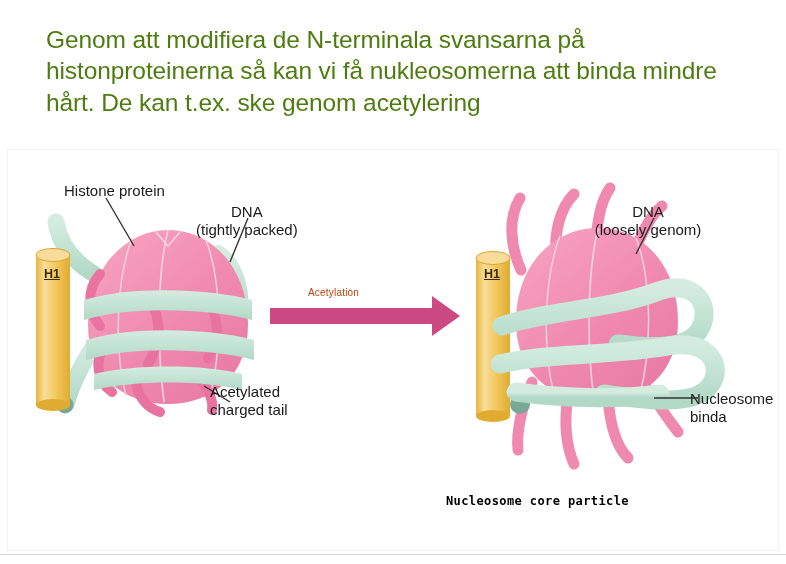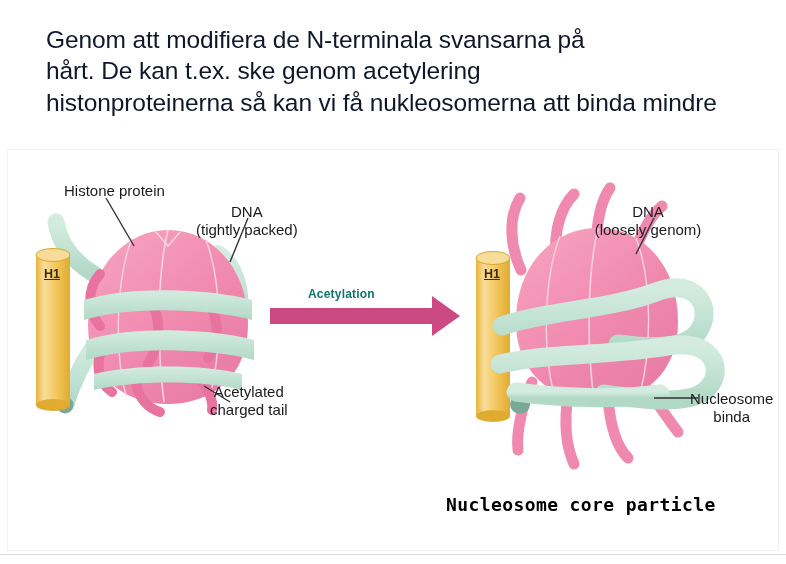--- a/index.html
+++ b/index.html
@@ -24,21 +24,21 @@
   }
 
   
   #title-block {
     position: absolute;
     left: 46px;
     top: 24px;
     width: 716px;
     font-size: 24.5px;
     line-height: 1.28;
-    color: #0f172a;
+    color: #4d7c0f;
     font-family: "Liberation Sans", sans-serif;
     letter-spacing: -0.1px;
   }
   #title-block .tline { display: block; white-space: nowrap; }
 
   
   #figure-panel {
     position: absolute;
     left: 8px;
     top: 150px;
@@ -60,73 +60,72 @@
   }
 
   
   .fig-label {
     position: absolute;
     color: #1a1a1a;
     font-family: "Liberation Sans", sans-serif;
     font-size: 15px;
     line-height: 1.18;
     white-space: nowrap;
-    text-align: center;
   }
 
   #label-histone-protein { left: 64px;  top: 182px; }
   #label-dna-tight      { left: 196px;  top: 203px; text-align: center; }
   #label-positively     { left: 210px;  top: 383px; }
   #label-dna-loose      { left: 648px;  top: 203px; text-align: center; transform: translateX(-50%); }
   #label-acetylated     { left: 690px;  top: 390px; }
 
   #label-acetylation {
     position: absolute;
     left: 308px;
     top: 287px;
-    font-size: 12px;
-    font-weight: bold;
-    color: #0f766e;
+    font-size: 10px;
+    font-weight: normal;
+    color: #c2410c;
     font-family: "Liberation Sans", sans-serif;
     white-space: nowrap;
     letter-spacing: 0.2px;
   }
 
   #label-h1-left, #label-h1-right {
     position: absolute;
     font-size: 12.5px;
     font-weight: bold;
     color: #3a2a05;
     font-family: "Liberation Sans", sans-serif;
     text-decoration: underline;
   }
   #label-h1-left  { left: 44px;  top: 267px; }
   #label-h1-right { left: 484px; top: 267px; }
 
   #caption-nucleosome {
     position: absolute;
     left: 446px;
     top: 494px;
-    font-size: 18px;
+    font-size: 12px;
     font-weight: bold;
     color: #000000;
     font-family: "DejaVu Sans Mono", monospace;
     letter-spacing: 0.4px;
     white-space: nowrap;
   }
 </style>
 </head>
 <body>
 
 <div id="slide">
 
   <div id="title-block">
     <span class="tline">Genom att modifiera de N-terminala svansarna på</span>
+    <span class="tline">histonproteinerna så kan vi få nukleosomerna att binda mindre</span>
     <span class="tline">hårt. De kan t.ex. ske genom acetylering</span>
-    <span class="tline">histonproteinerna så kan vi få nukleosomerna att binda mindre</span>
   </div>
 
   <div id="figure-panel">
 
     <svg id="figure-svg" width="770" height="400" viewBox="0 0 770 400" xmlns="http://www.w3.org/2000/svg">
 
       <defs>
         <linearGradient id="gradH1" x1="0" y1="0" x2="1" y2="0">
           <stop offset="0%" stop-color="#e8b53f"></stop>
           <stop offset="25%" stop-color="#f8dd9a"></stop>

